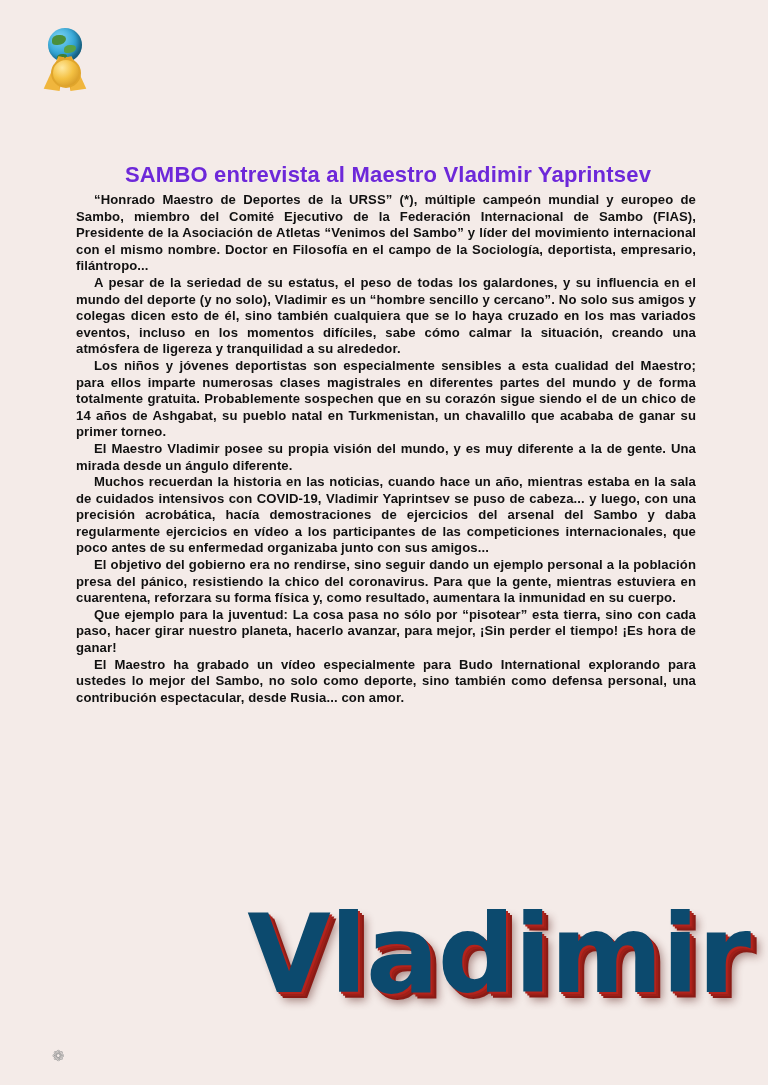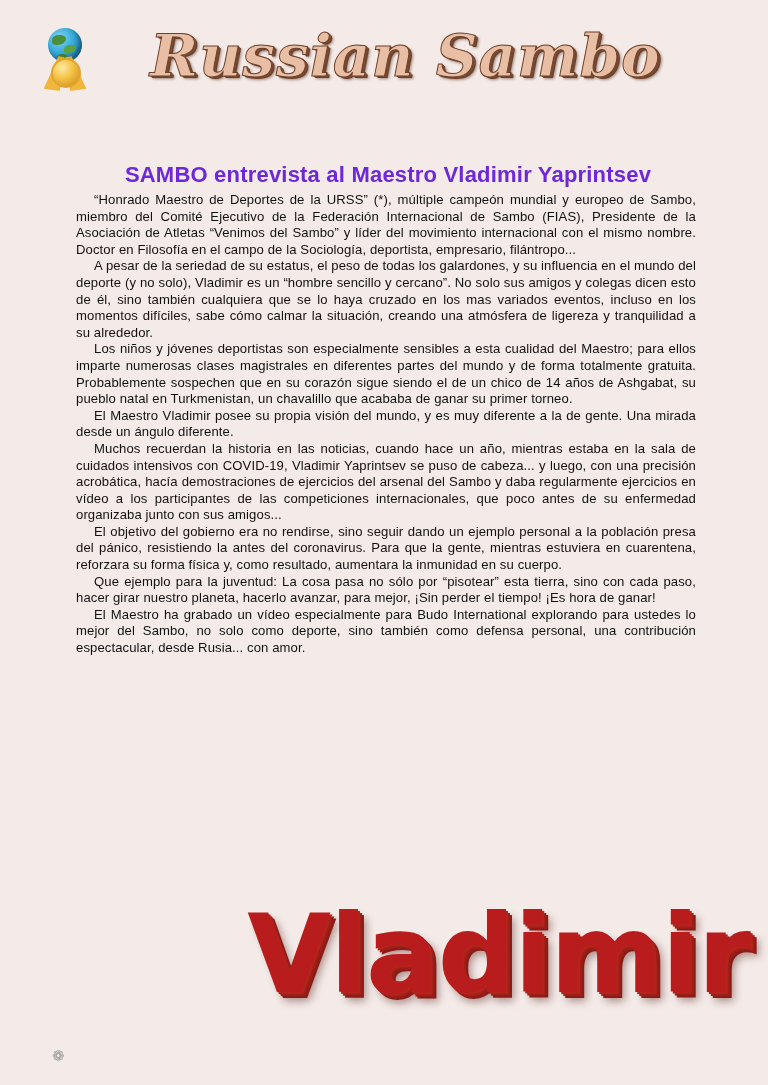--- a/index.html
+++ b/index.html
@@ -122,21 +122,21 @@
     color: #6d28d9;
     letter-spacing: .2px;
   }
 
   .body-text {
     position: absolute;
     left: 76px;
     top: 192px;
     width: 620px;
     font-size: 13.1px;
-    font-weight: normal;
+    font-weight: bold;
     line-height: 16.6px;
     color: #111;
     text-align: justify;
     letter-spacing: .1px;
   }
   .body-text p {
     margin: 0;
     text-indent: 18px;
   }
 
@@ -163,21 +163,21 @@
     top: 880px;
     width: 768px;
     height: 150px;
     text-align: right;
     padding-right: 18px;
     box-sizing: border-box;
     font-family: "DejaVu Sans", sans-serif;
     font-weight: bold;
     font-size: 108px;
     line-height: 150px;
-    color: #b91c1c;
+    color: #0c4a6e;
     letter-spacing: -1px;
     text-shadow:
       2px 2px 0 #b4231c,
       4px 4px 0 #9e1f18,
       6px 6px 0 #8b1b15,
       8px 9px 8px rgba(80,20,15,.45);
     white-space: nowrap;
     overflow: hidden;
   }
 
@@ -199,32 +199,31 @@
 
   <div class="masthead">
 
     <div class="globe-badge">
       <div class="globe"></div>
       <div class="ribbon-l"></div>
       <div class="ribbon-r"></div>
       <div class="medal"></div>
     </div>
 
-    <div class="magazine-title">Russian Sambo</div>
   </div>
 
   <h1 class="headline">SAMBO entrevista al Maestro Vladimir Yaprintsev</h1>
 
   <div class="body-text">
     <p>“Honrado Maestro de Deportes de la URSS” (*), múltiple campeón mundial y europeo de Sambo, miembro del Comité Ejecutivo de la Federación Internacional de Sambo (FIAS), Presidente de la Asociación de Atletas “Venimos del Sambo” y líder del movimiento internacional con el mismo nombre. Doctor en Filosofía en el campo de la Sociología, deportista, empresario, filántropo...</p>
     <p>A pesar de la seriedad de su estatus, el peso de todas los galardones, y su influencia en el mundo del deporte (y no solo), Vladimir es un “hombre sencillo y cercano”. No solo sus amigos y colegas dicen esto de él, sino también cualquiera que se lo haya cruzado en los mas variados eventos, incluso en los momentos difíciles, sabe cómo calmar la situación, creando una atmósfera de ligereza y tranquilidad a su alrededor.</p>
     <p>Los niños y jóvenes deportistas son especialmente sensibles a esta cualidad del Maestro; para ellos imparte numerosas clases magistrales en diferentes partes del mundo y de forma totalmente gratuita. Probablemente sospechen que en su corazón sigue siendo el de un chico de 14 años de Ashgabat, su pueblo natal en Turkmenistan, un chavalillo que acababa de ganar su primer torneo.</p>
     <p>El Maestro Vladimir posee su propia visión del mundo, y es muy diferente a la de gente. Una mirada desde un ángulo diferente.</p>
     <p>Muchos recuerdan la historia en las noticias, cuando hace un año, mientras estaba en la sala de cuidados intensivos con COVID-19, Vladimir Yaprintsev se puso de cabeza... y luego, con una precisión acrobática, hacía demostraciones de ejercicios del arsenal del Sambo y daba regularmente ejercicios en vídeo a los participantes de las competiciones internacionales, que poco antes de su enfermedad organizaba junto con sus amigos...</p>
-    <p>El objetivo del gobierno era no rendirse, sino seguir dando un ejemplo personal a la población presa del pánico, resistiendo la antes del coronavirus. Para que la gente, mientras estuviera en cuarentena, reforzara su forma física y, como resultado, aumentara la inmunidad en su cuerpo.</p>
+    <p>El objetivo del gobierno era no rendirse, sino seguir dando un ejemplo personal a la población presa del pánico, resistiendo la chico del coronavirus. Para que la gente, mientras estuviera en cuarentena, reforzara su forma física y, como resultado, aumentara la inmunidad en su cuerpo.</p>
     <p>Que ejemplo para la juventud: La cosa pasa no sólo por “pisotear” esta tierra, sino con cada paso, hacer girar nuestro planeta, hacerlo avanzar, para mejor, ¡Sin perder el tiempo! ¡Es hora de ganar!</p>
     <p>El Maestro ha grabado un vídeo especialmente para Budo International explorando para ustedes lo mejor del Sambo, no solo como deporte, sino también como defensa personal, una contribución espectacular, desde Rusia... con amor.</p>
   </div>
 
 
   <div class="bigname">Vladimir</div>
 
   <div class="corner-mark">❁</div>
 
 </div>

